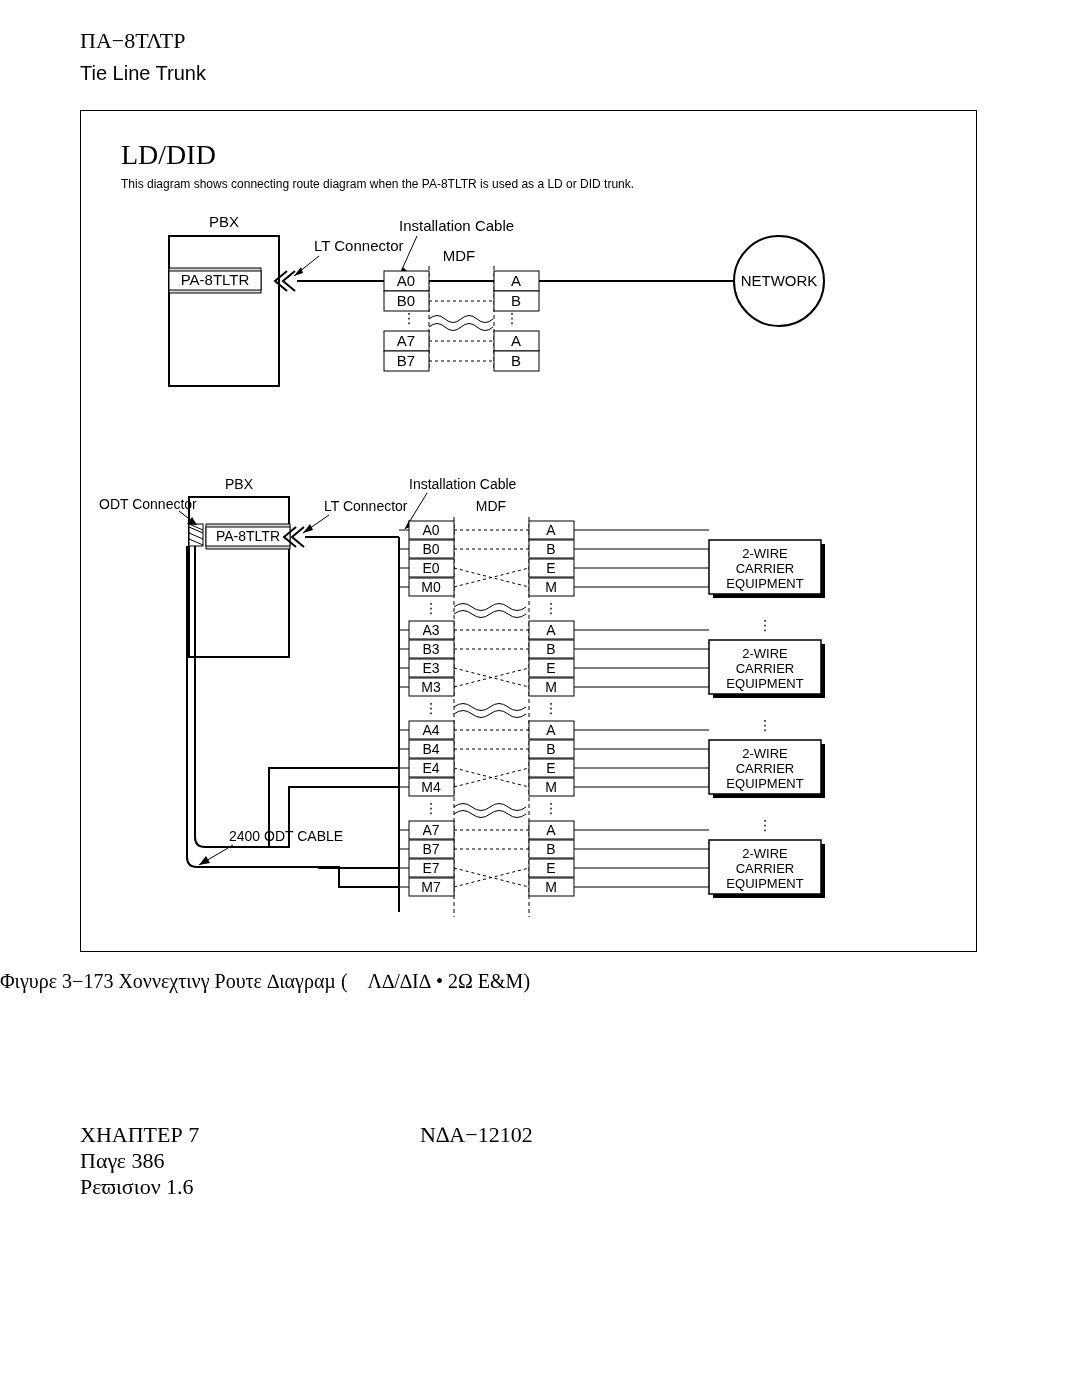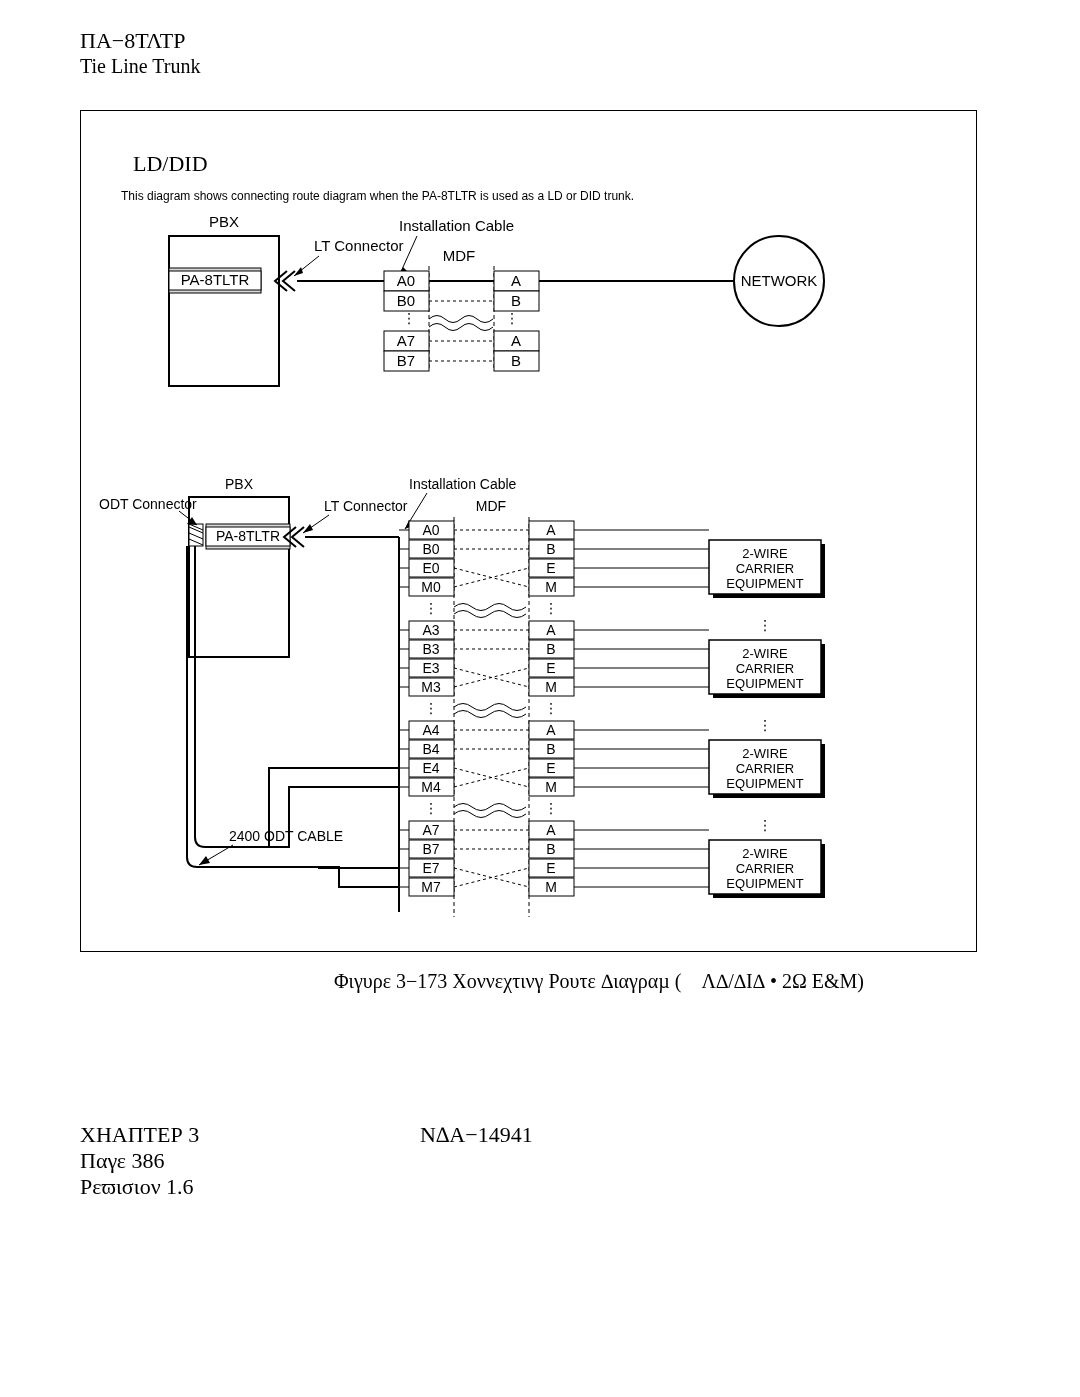--- a/index.html
+++ b/index.html
@@ -1,25 +1,25 @@
 <!DOCTYPE html>
 <html><head>
 <meta charset="utf-8">
 <style>
   html,body{margin:0;padding:0;background:#fff;font-family:"Times New Roman",serif;color:#000}
   .page{width:1080px;height:1397px;position:relative}
   .hdr{position:absolute;left:80px;top:28px;font-size:22px}
-  .hdr .line2{font-family:Liberation Serif, serif;font-size:20px;margin-top:1px}
+  .hdr .line2{font-family:Liberation Sans, sans-serif;font-size:20px;margin-top:8px}
   .box{position:absolute;left:80px;top:110px;width:895px;height:840px;border:1px solid #000}
-  .sect-title{font-size:22px;margin:12px}
+  .sect-title{font-size:28px;margin:0}
   .sect-desc{font-family:Arial,Helvetica,sans-serif;font-size:12px;margin:6px 0 0 0;line-height:1.25}
   .sect1{position:absolute;left:40px;top:28px;width:820px}
   .sect2{position:absolute;left:40px;top:288px;width:820px}
   svg{position:absolute}
-  .figcap{position:absolute;left:0;width:864px;text-align:right;font-size:20px;top:970px}
+  .figcap{position:absolute;left:0;width:864px;text-align:left;font-size:20px;top:970px}
   .ftr{position:absolute;left:80px;top:1122px;font-size:22px}
   .ftr .mid{position:absolute;left:340px;top:0}
   text{font-family:Arial,Helvetica,sans-serif}
 </style>
 </head>
 <body>
 
 <div class="page">
 
   <div class="hdr">
@@ -294,18 +294,18 @@
           <text x="676" y="391" text-anchor="middle" font-size="13">2-WIRE</text>
           <text x="676" y="406" text-anchor="middle" font-size="13">CARRIER</text>
           <text x="676" y="421" text-anchor="middle" font-size="13">EQUIPMENT</text>
         </g>
     </svg>
   </div>
 
   <div class="figcap">Φιγυρε 3−173   Χοννεχτινγ Ρουτε ∆ιαγραµ ( Λ∆/∆Ι∆  • 2Ω E&amp;M)</div>
 
   <div class="ftr">
-    <div>ΧΗΑΠΤΕΡ 3</div>
+    <div>ΧΗΑΠΤΕΡ 7</div>
     <div>Παγε 386</div>
     <div>Ρεϖισιον 1.6</div>
-    <div class="mid">Ν∆Α−14941</div>
+    <div class="mid">Ν∆Α−12102</div>
   </div>
 </div>
 
 </body></html>

